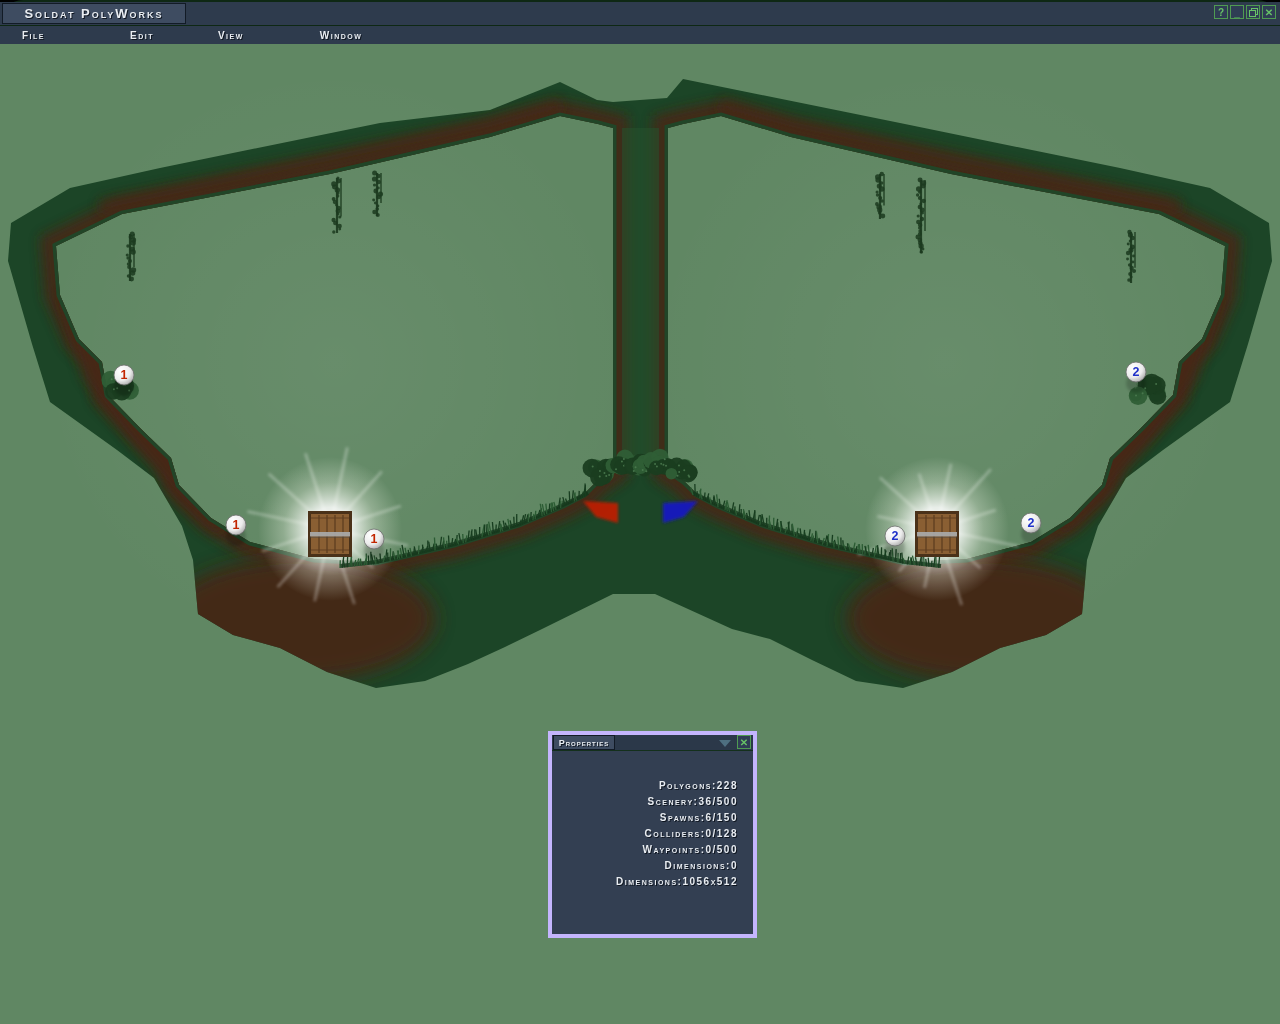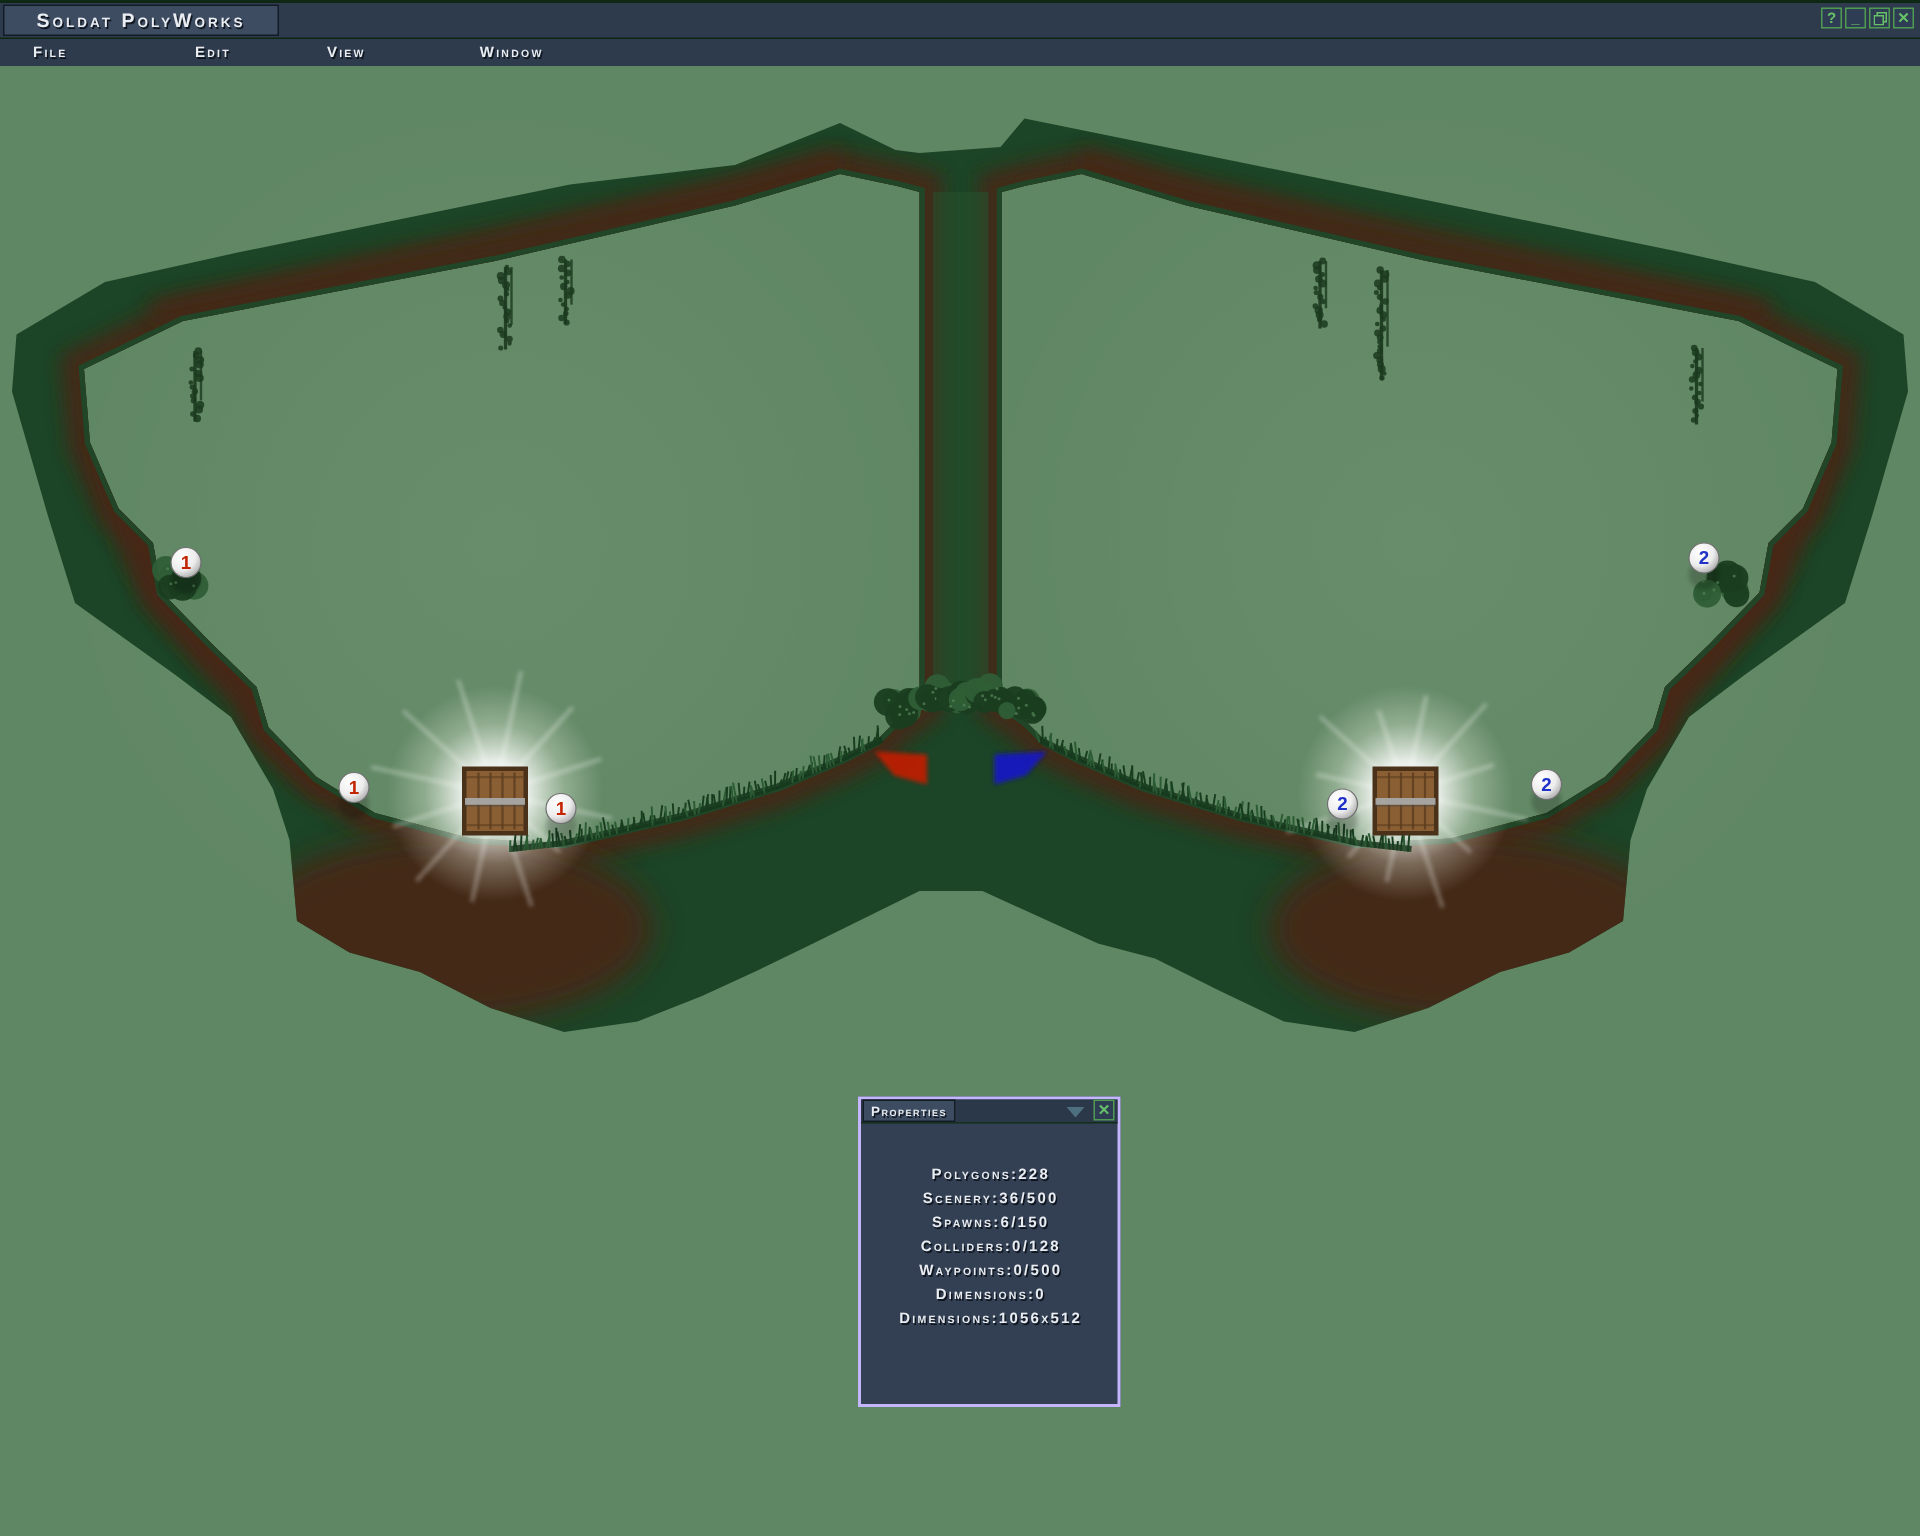--- a/index.html
+++ b/index.html
@@ -1,20 +1,20 @@
 <!DOCTYPE html>
 <html><head>
 <meta charset="utf-8">
 <style>
   * { margin:0; padding:0; box-sizing:border-box; }
   html,body { width:1280px; height:1024px; overflow:hidden; background:#000; }
   .window {
     width:1280px; height:1024px; display:flex; flex-direction:column;
     font-family:"Liberation Sans", sans-serif; border-top:2px solid #0E2814;
-    background:var(--canvas-bg,#608763); position:relative;
+    background:var(--canvas-bg,#608763); position:relative;border-radius:23px;
   }
   .chrome-text { color:var(--text,#E9EDF2); font-variant:small-caps; font-weight:bold;
     text-shadow:1px 1px 0 rgba(8,14,22,.85); letter-spacing:1.5px; }
   
   .titlebar { height:24px; background:var(--bar,#2E3B4D); position:relative; flex:0 0 auto;
     border-bottom:1px solid #0E2814; }
   .title-box { position:absolute; left:2px; top:1px; width:184px; height:21px;
     background:var(--box,#3E4C61); border:1px solid #121B26; display:flex;
     align-items:center; justify-content:center; font-size:13px; letter-spacing:2px; }
   .win-buttons { position:absolute; right:4px; top:3px; display:flex; gap:2px; }
@@ -23,31 +23,31 @@
     padding:0; cursor:pointer; display:flex; align-items:center; justify-content:center; }
   .wbtn svg { display:block; }
   
   .menubar { height:18px; background:var(--bar,#2E3B4D); display:flex; align-items:center;
     flex:0 0 auto; font-size:10px;gap:48px; }
   .menu-item { display:inline-block; cursor:pointer; }
   
   .canvas { position:relative; flex:1 1 auto; background:var(--canvas-bg,#608763); overflow:hidden; }
   .canvas svg { position:absolute; left:0; top:0; }
   
-  .props-panel { position:absolute; left:548px; top:687px; width:175px; height:207px;
-    background:var(--panel,#333F52); border:2px solid #c4b5fd;margin-left:24px; }
+  .props-panel { position:absolute; left:548px; top:687px; width:209px; height:207px;
+    background:var(--panel,#333F52); border:4px solid #c4b5fd; }
   .props-header { height:16px; background:#2B3849; position:relative; border-bottom:1px solid #14301C; }
   .props-tab { position:absolute; left:1px; top:0px; width:62px; height:15px;
     background:var(--box,#3E4C61); border:1px solid #121B26; display:flex; align-items:center;
     justify-content:center; font-size:9px; letter-spacing:1px; }
   .props-arrow { position:absolute; right:22px; top:5px; width:0; height:0; cursor:pointer;
     border-left:6px solid transparent; border-right:6px solid transparent; border-top:7px solid #4E6F80; }
   .props-close { position:absolute; right:2px; top:0px; }
   .props-rows { margin-top:26px; }
-  .prow { height:16px; display:flex; justify-content:center; align-items:center;
+  .prow { height:16px; display:flex; justify-content:flex-end; align-items:center;
     padding:0 15px 0 17px; font-size:10px; letter-spacing:1px; }
   
   .statusbar { height:18px; background:var(--bar,#2E3B4D); position:relative; flex:0 0 auto;
     font-size:10px; }
   .statusbar span { position:absolute; top:2px; }
   .st-file { left:22px; } .st-zoom { left:160px; } .st-tool { left:273px; }
 </style>
 </head>
 <body>
 

